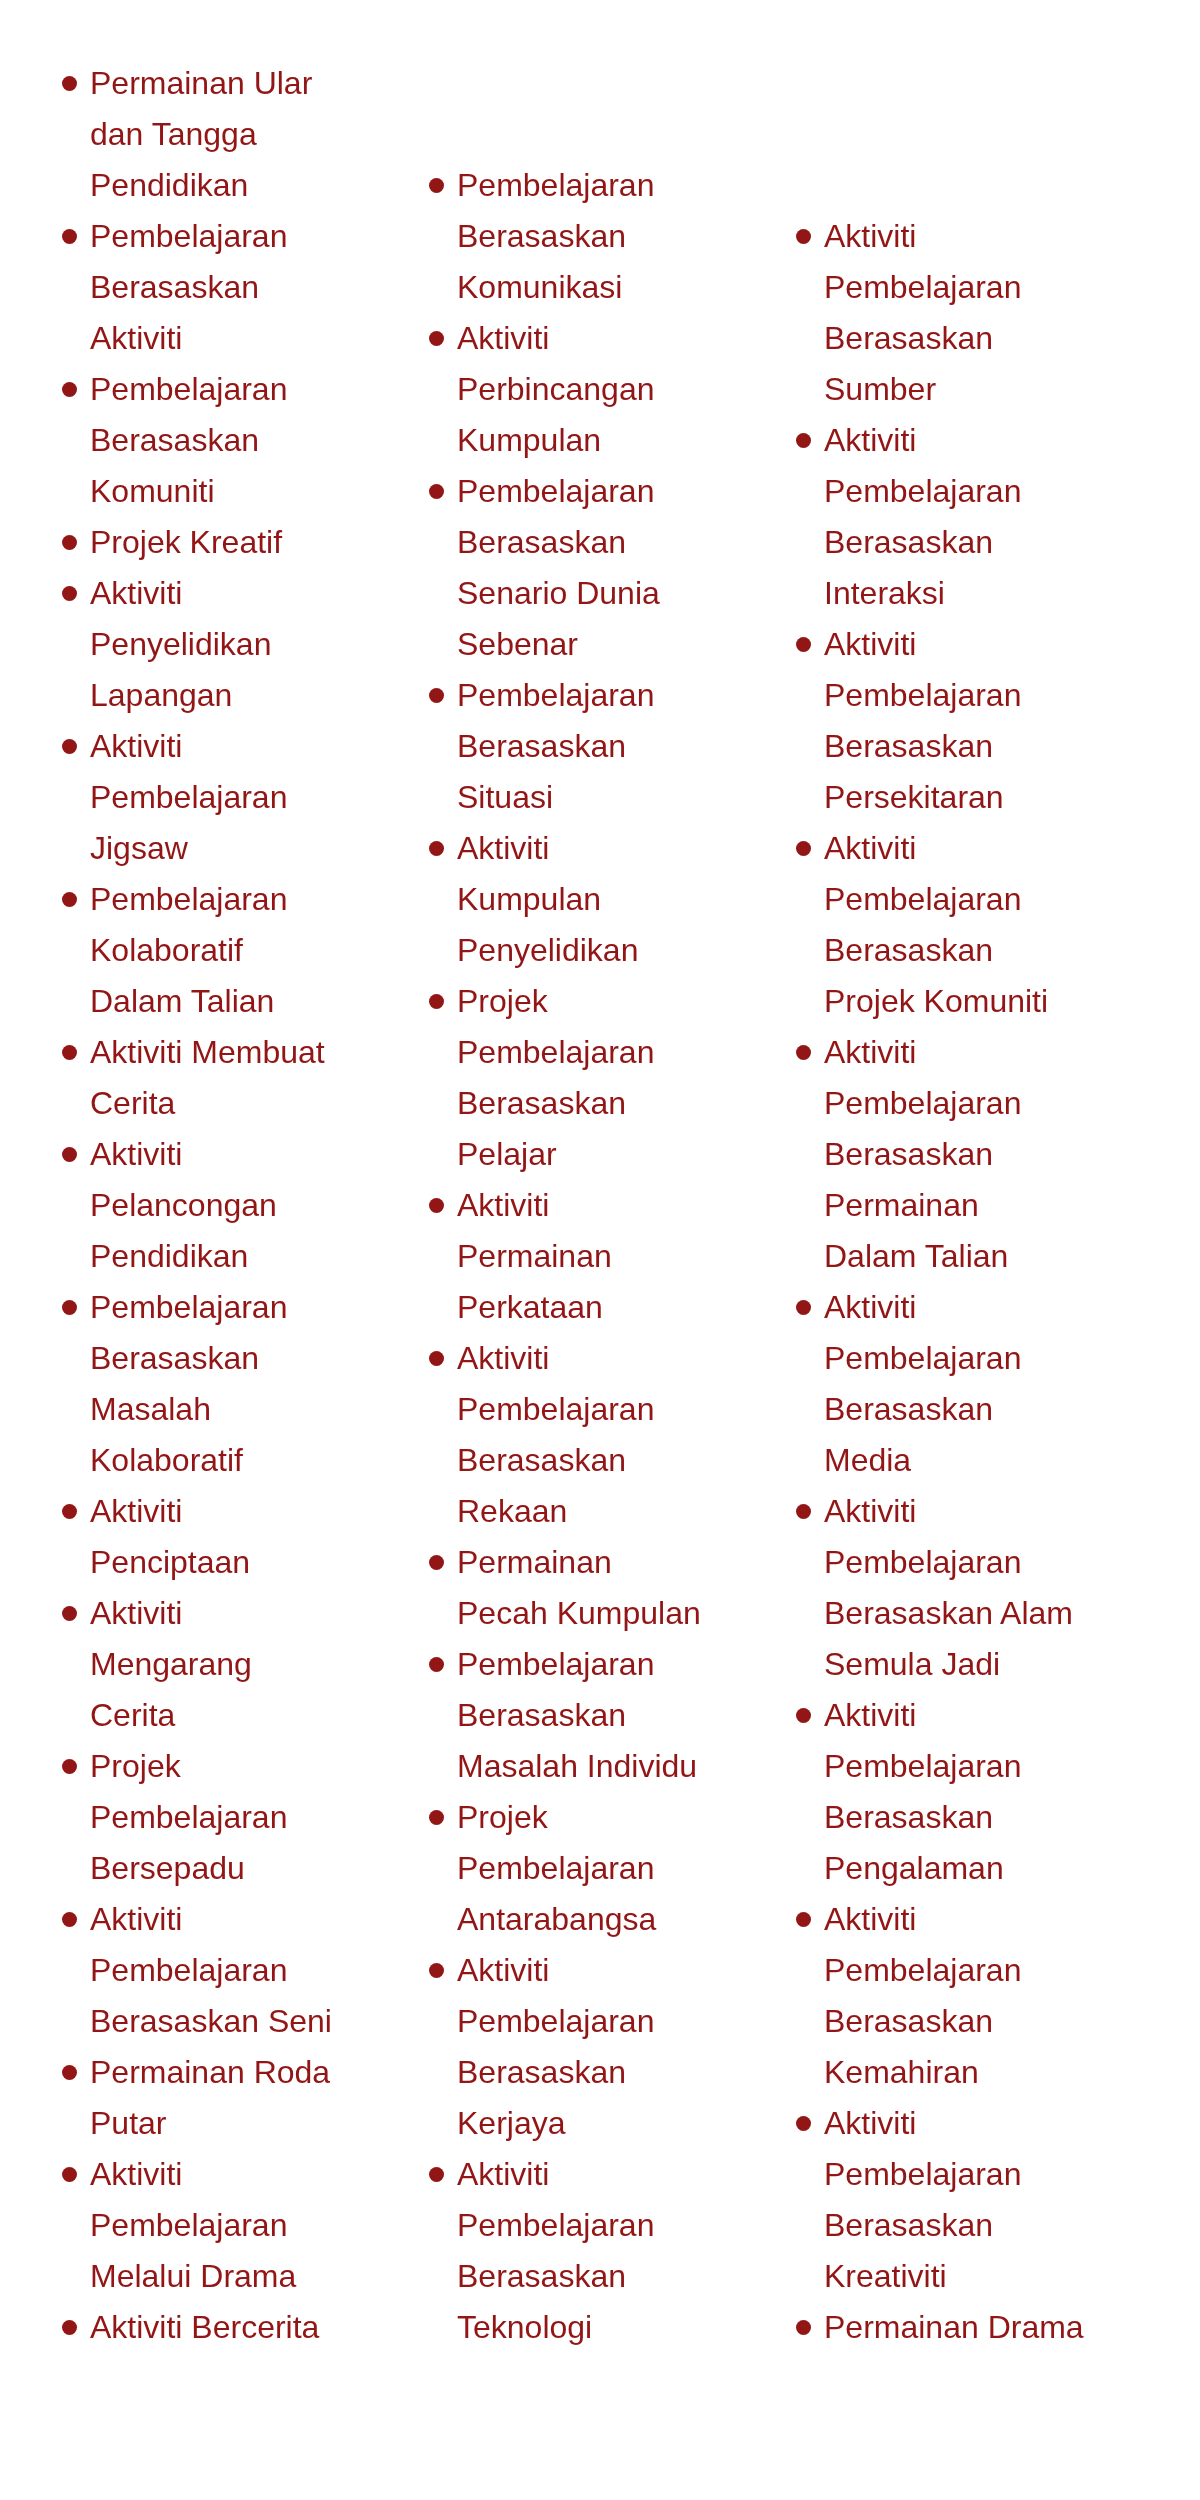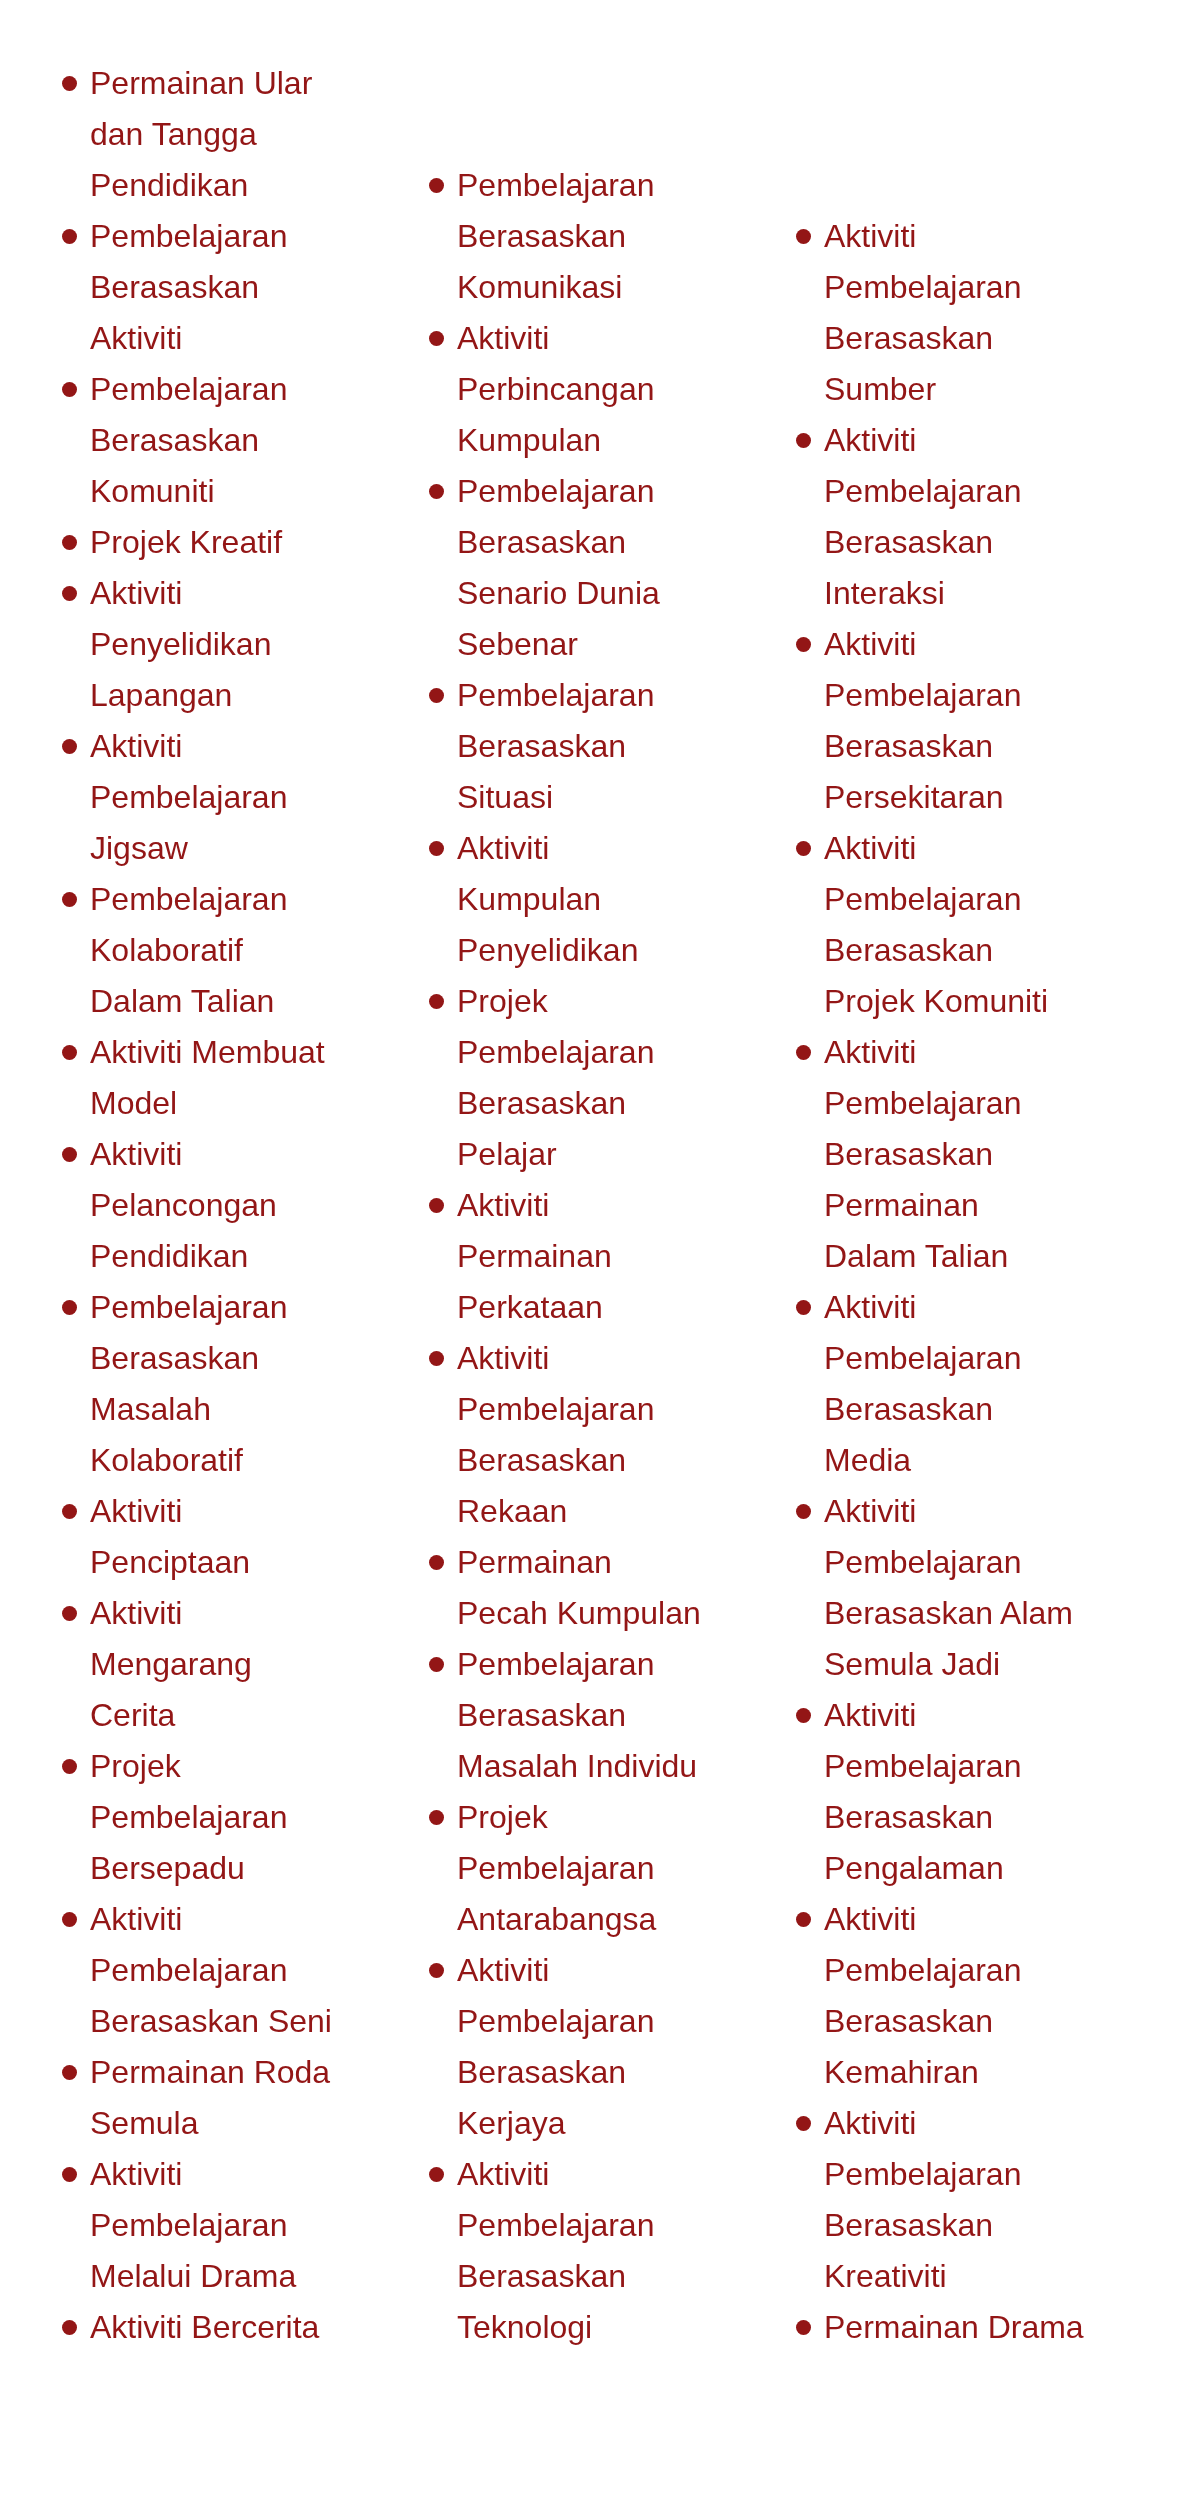--- a/index.html
+++ b/index.html
@@ -94,21 +94,21 @@
         </li>
       <li>
           <span class="dot"></span>
           <span class="li-text">Pembelajaran
 Kolaboratif
 Dalam Talian</span>
         </li>
       <li>
           <span class="dot"></span>
           <span class="li-text">Aktiviti Membuat
-Model</span>
+Cerita</span>
         </li>
       <li>
           <span class="dot"></span>
           <span class="li-text">Aktiviti
 Pelancongan
 Pendidikan</span>
         </li>
       <li>
           <span class="dot"></span>
           <span class="li-text">Pembelajaran
@@ -135,21 +135,21 @@
         </li>
       <li>
           <span class="dot"></span>
           <span class="li-text">Aktiviti
 Pembelajaran
 Berasaskan Seni</span>
         </li>
       <li>
           <span class="dot"></span>
           <span class="li-text">Permainan Roda
-Semula</span>
+Putar</span>
         </li>
       <li>
           <span class="dot"></span>
           <span class="li-text">Aktiviti
 Pembelajaran
 Melalui Drama</span>
         </li>
       <li>
           <span class="dot"></span>
           <span class="li-text">Aktiviti Bercerita</span>

